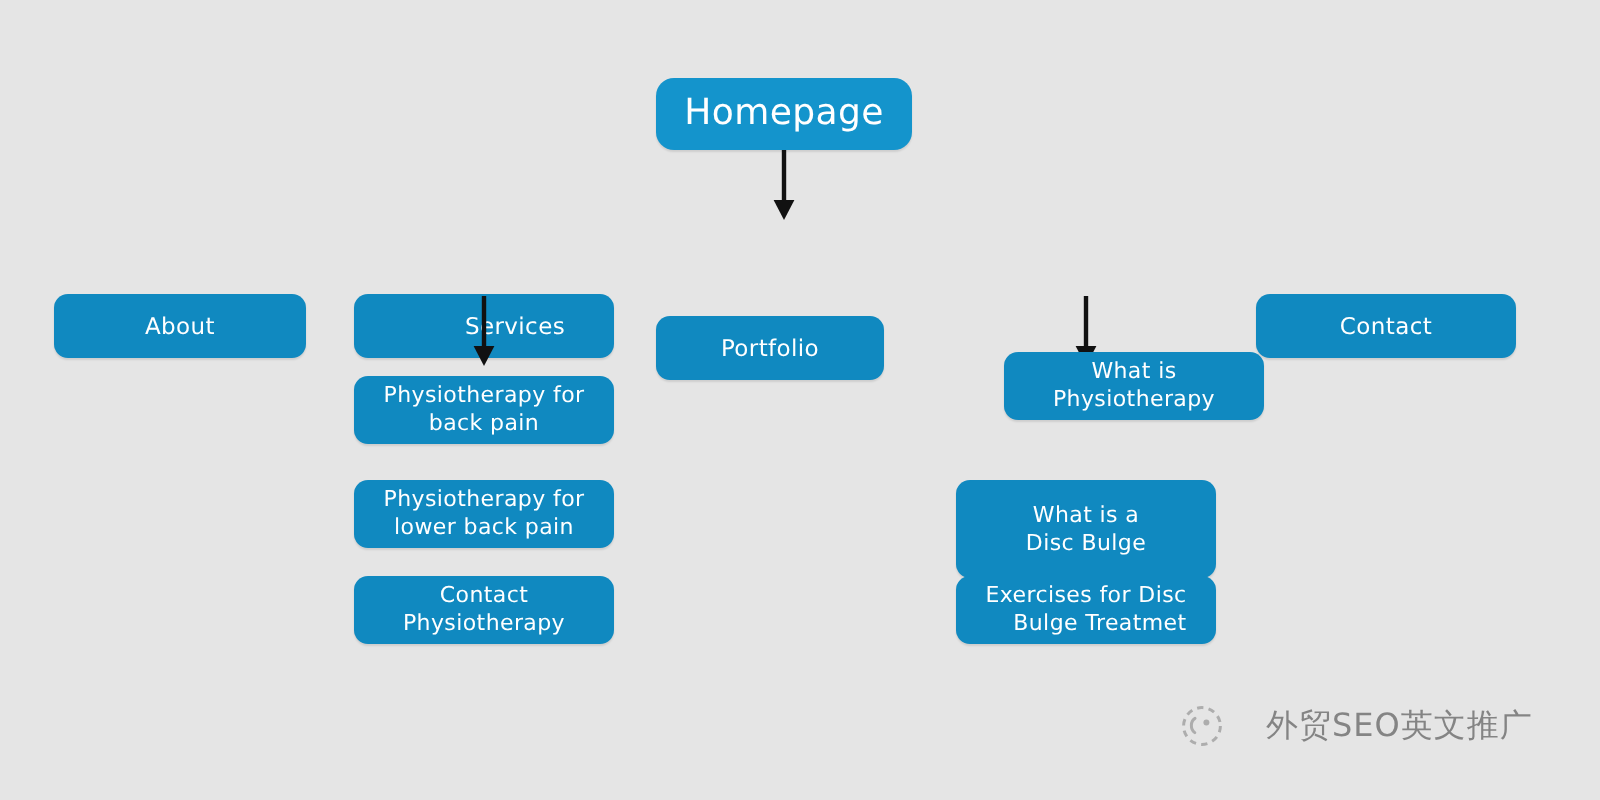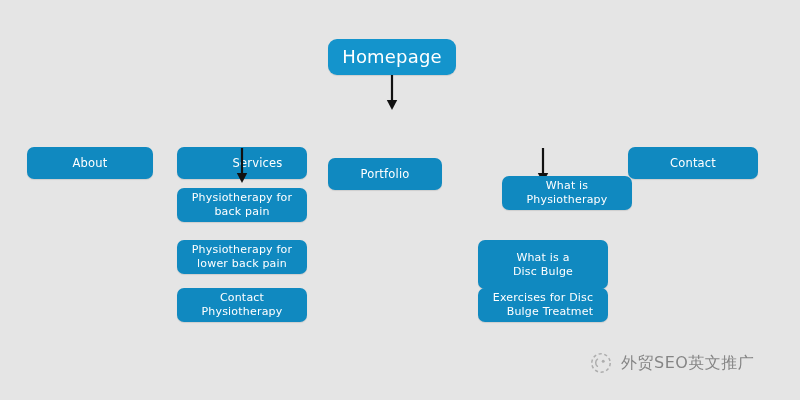--- a/index.html
+++ b/index.html
@@ -64,21 +64,21 @@
   
   .arrow {
     position: absolute;
   }
 
   
   #watermark {
     position: absolute;
     display: flex;
     align-items: center;
-    gap: 7px;
+    gap: 19px;
     opacity: 0.62;
   }
   #watermark .wm-logo {
     width: 26px;
     height: 26px;
     flex: 0 0 26px;
   }
   #watermark .wm-text {
     font-size: 16px;
     color: #4a4a4a;

